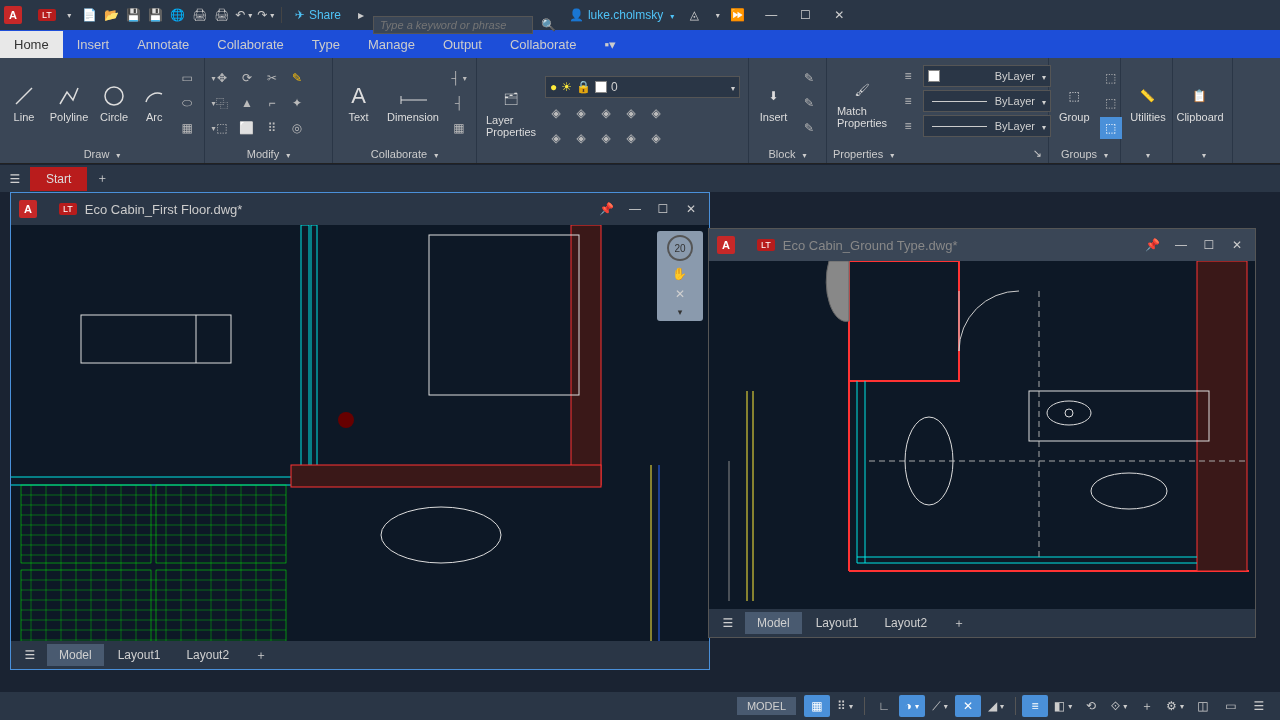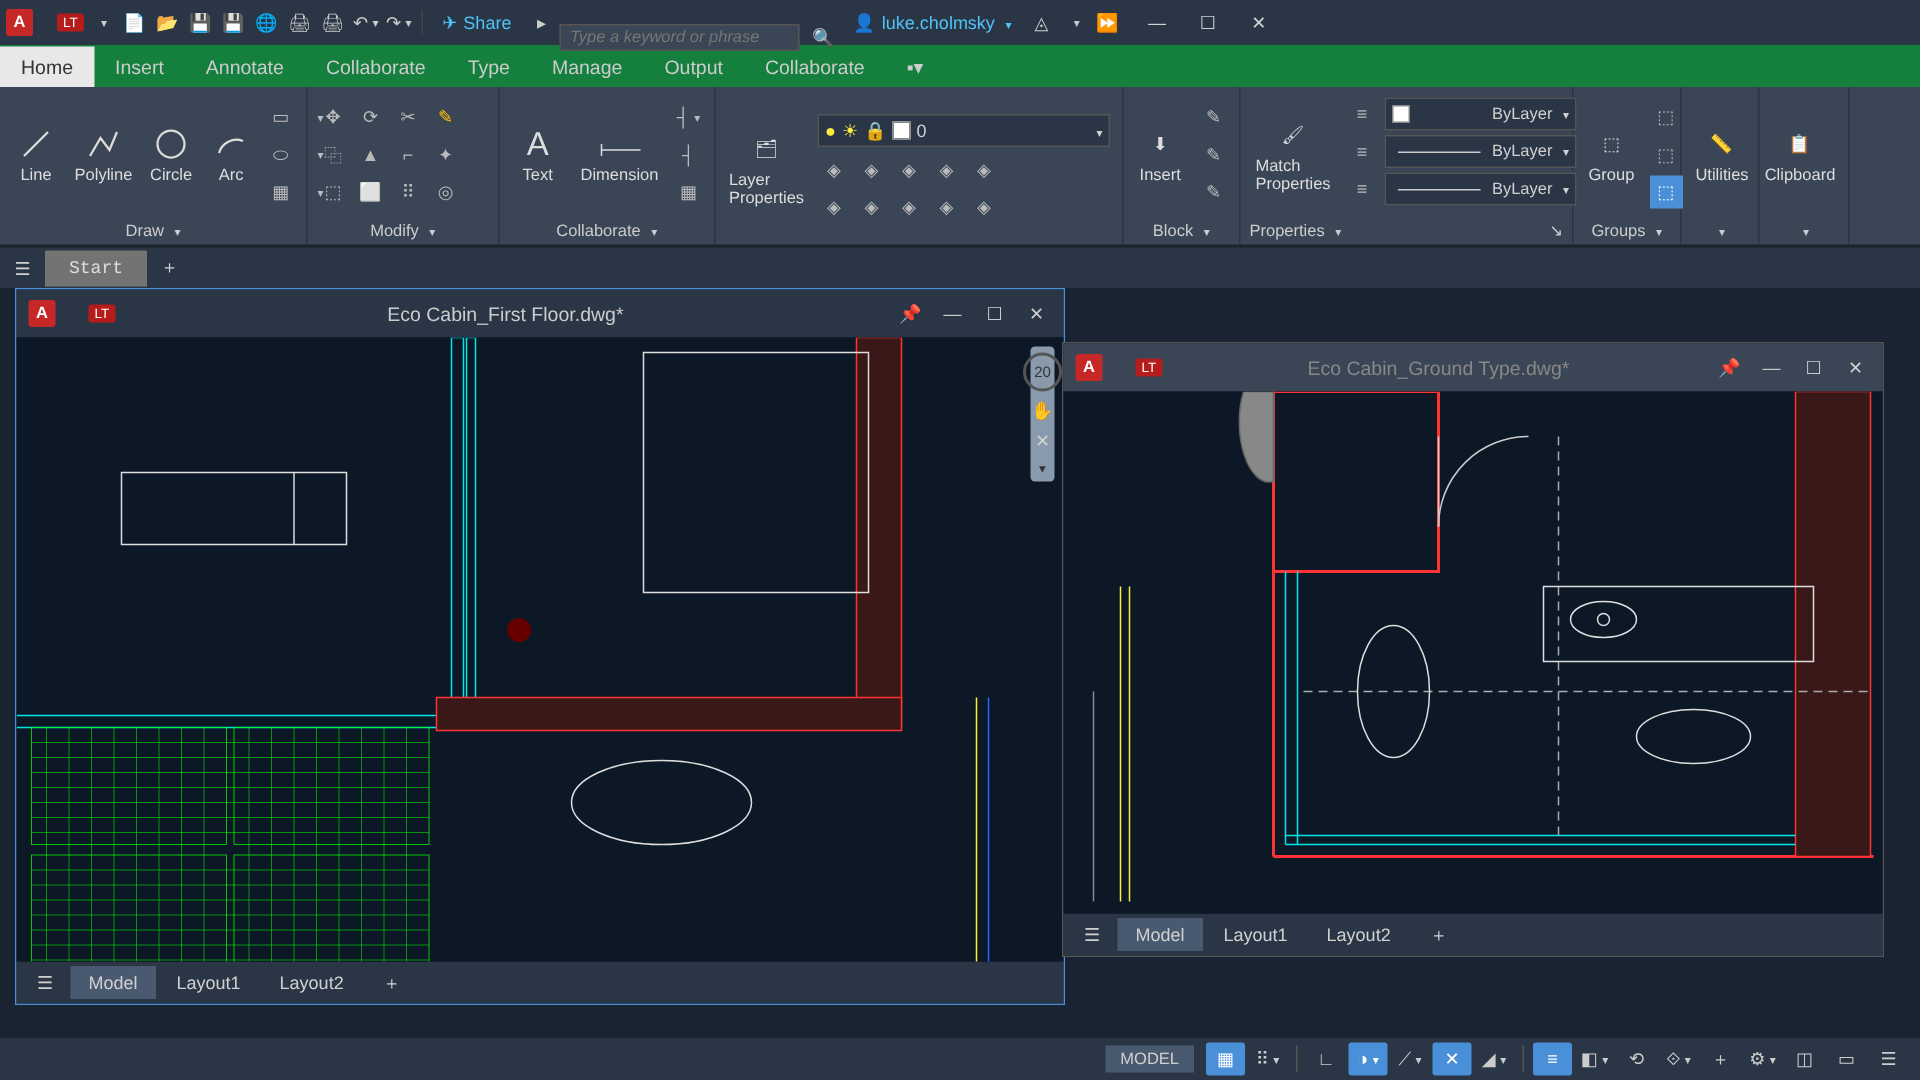--- a/index.html
+++ b/index.html
@@ -13,21 +13,21 @@
 .tb-sep { width: 1px; height: 16px; background: #444; margin: 0 3px; }
 .share-btn { color: #4fc3f7; display: flex; align-items: center; gap: 4px; padding: 0 8px; cursor: pointer; }
 .title-center { flex: 1; text-align: center; color: #ccc; font-size: 13px; }
 .search-area { display: flex; align-items: center; gap: 6px; margin-top: 20px; }
 .search-input { background: #3a4656; border: 1px solid #555; color: #999; font-style: italic; padding: 2px 6px; width: 160px; font-size: 11px; }
 .user-link { color: #4fc3f7; cursor: pointer; padding: 0 8px; display:flex; align-items:center; gap:4px; }
 .winbtns { display: flex; gap: 16px; margin-left: 12px; margin-right: 8px; }
 .winbtn { width: 18px; height: 18px; display: flex; align-items: center; justify-content: center; cursor: pointer; }
 
 
-.menubar { height: 28px; background: #15803d; display: flex; align-items: flex-end; }
+.menubar { height: 28px; background: #1d4ed8; display: flex; align-items: flex-end; }
 .menutab { padding: 6px 14px; color: #ccc; cursor: pointer; font-size: 13px; }
 .menutab.active { background: #e8e8e8; color: #333; }
 
 
 .ribbon { height: 106px; background: #3a4656; display: flex; border-bottom: 1px solid #222; }
 .ribbon-panel { border-right: 1px solid #2a3646; display: flex; flex-direction: column; padding: 3px 6px 0; }
 .panel-body { flex: 1; display: flex; align-items: center; gap: 6px; }
 .panel-title { text-align: center; font-size: 11px; color: #ccc; padding: 3px 0; display:flex; justify-content:center; gap:4px; align-items:center;}
 .big-tool { display: flex; flex-direction: column; align-items: center; gap: 2px; color: #ddd; cursor: pointer; padding: 2px 4px; width: 42px; }
 .big-tool .ic { width: 28px; height: 26px; display: flex; align-items: center; justify-content: center; }
@@ -38,38 +38,38 @@
 .layer-dd { background: #2a3646; border: 1px solid #555; width: 195px; height: 22px; display: flex; align-items: center; padding: 0 4px; gap: 4px; margin-bottom: 4px; }
 .layer-sw { width: 12px; height: 12px; background: #fff; border: 1px solid #888; }
 .prop-row { display: flex; align-items: center; gap: 4px; margin-bottom: 3px; }
 .prop-dd { background: #2a3646; border: 1px solid #555; height: 22px; display: flex; align-items: center; padding: 0 4px; gap: 4px; width: 128px; font-size:11px; justify-content:flex-end; }
 .prop-dd .sw { width:12px; height:12px; background:#fff; border:1px solid #888; margin-right:auto; }
 
 
 .doctabs { height: 28px; background: #2a3646; display: flex; align-items: center; border-top: 1px solid #1a2332; }
 .hamburger { width: 30px; display:flex; align-items:center; justify-content:center; cursor:pointer; }
 .doctab { padding: 5px 16px; color: #ddd; cursor: pointer; background:#3a4656; margin-right:1px; }
-.doctab.active { background: #737373; font-family: Liberation Mono, monospace; }
+.doctab.active { background: #b91c1c; }
 .doctab-add { width: 28px; text-align: center; cursor: pointer; }
 
 
 .workspace { position: relative; height: 500px; background: #1a2332; }
 .docwin { position: absolute; background: #0a1422; border: 1px solid #4a90d9; display:flex; flex-direction:column; }
 .docwin.inactive { border-color: #555; }
 .docwin-title { height: 32px; background: #2a3646; display: flex; align-items: center; padding: 0 8px; gap: 8px; }
-.docwin-title .doc-name { flex: 1; text-align: center; color: #ccc; font-size: 13px; }
+.docwin-title .doc-name { flex: 1; text-align: left; color: #ccc; font-size: 13px; }
 .docwin.inactive .docwin-title { background: #3a4656; }
 .docwin.inactive .doc-name { color: #888; }
 .canvas { flex: 1; background: #0d1826; position: relative; overflow: hidden; }
 .layout-tabs { height: 28px; background: #2a3646; display: flex; align-items: center; padding-left: 4px; gap: 2px; }
 .ltab { padding: 4px 12px; cursor: pointer; }
 .ltab.active { background: #495a70; }
 
 
-.navtools { position: absolute; right: 6px; top: 6px; width: 16px; background: #8a9aad; border-radius: 3px; padding: 4px 0; display:flex; flex-direction:column; align-items:center; gap:6px; }
+.navtools { position: absolute; right: 6px; top: 6px; width: 46px; background: #8a9aad; border-radius: 3px; padding: 4px 0; display:flex; flex-direction:column; align-items:center; gap:6px; }
 
 
 .statusbar { position: absolute; bottom: 0; left: 0; right: 0; height: 28px; background: #2a3646; display: flex; align-items: center; justify-content: flex-end; padding: 0 8px; gap: 2px; }
 .status-btn { width: 26px; height: 22px; display: flex; align-items: center; justify-content: center; cursor: pointer; color:#ccc; }
 .status-btn.on { background: #4a90d9; color:#fff; border-radius:2px; }
 .model-badge { background: #495a70; padding: 3px 10px; margin-right: 6px; font-size: 11px; }
 
 svg { display: block; }
 .caret::after { content: "▾"; font-size: 8px; margin-left: 3px; }
 </style>

